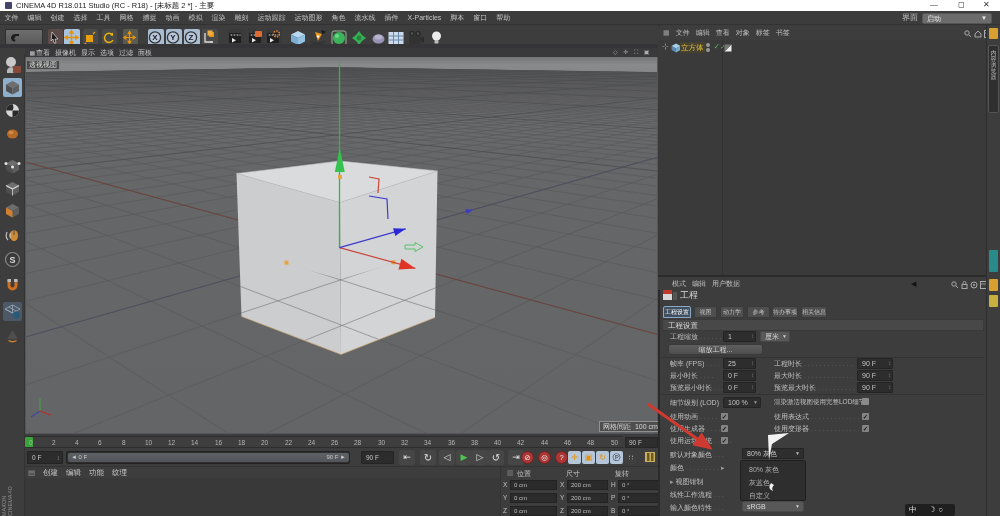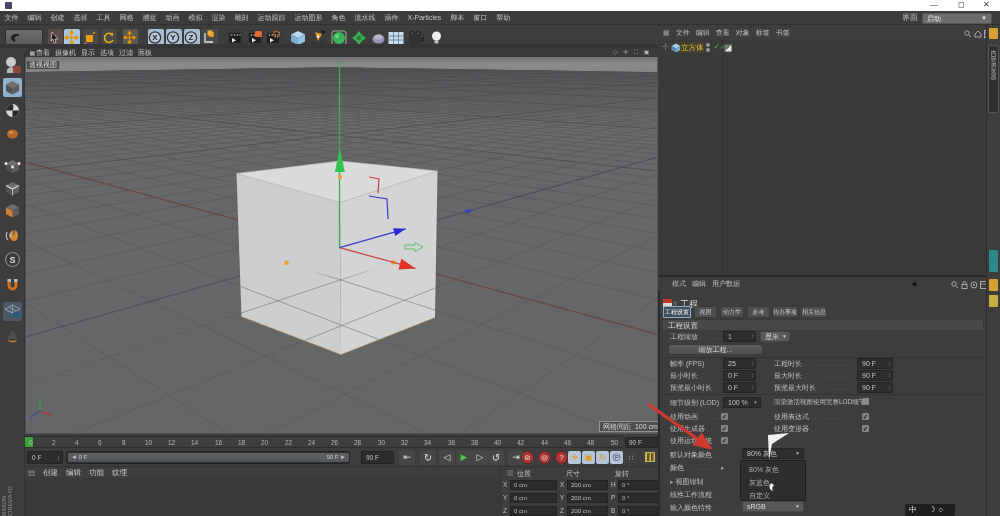--- a/index.html
+++ b/index.html
@@ -32,36 +32,37 @@
 .chead{position:absolute;top:2px;font-size:7px;color:#c8c8c8}
 .cfield{position:absolute;height:10px;background:#2b2b2b;border:1px solid #232323;color:#bfbfbf;font-size:6px;line-height:8px;padding-left:3px}
 .clab{position:absolute;font-size:6.5px;color:#c0c0c0}
 .rightpanel{left:658px;top:25px;width:328px;height:491px;background:#3d3d3d;border-left:2px solid #2b2b2b}
 .ommenu{left:658px;top:26px;width:328px;height:14px;background:#3d3d3d;color:#bfbfbf;font-size:7px;line-height:14px;white-space:nowrap}
 .ommenu span{padding:0 3px}
 .ombody{left:658px;top:40px;width:328px;height:236px;background:#3a3a3a}
 .amsep{left:658px;top:275px;width:328px;height:2px;background:#2b2b2b}
 .ammenu{left:658px;top:277px;width:328px;height:13px;background:#3d3d3d;color:#bfbfbf;font-size:7px;line-height:13px}
 .ammenu span{padding:0 3px}
-.amtitle{left:658px;top:296px;width:328px;height:16px;color:#dcdcdc;font-size:9px;line-height:16px}
+.amtitle{left:658px;top:287px;width:328px;height:16px;color:#dcdcdc;font-size:9px;line-height:16px}
 .tab{position:absolute;top:306px;height:12px;background:#4e4e4e;border:1px solid #3a3a3a;border-radius:2px 2px 0 0;color:#c4c4c4;font-size:6px;line-height:11px;text-align:center}
 .tab.act{background:#41505e;border-color:#8aa8c8;color:#fff}
 .sechead{left:662px;top:319px;width:322px;height:12px;background:#484848;border:1px solid #3a3a3a;color:#dcdcdc;font-size:7.5px;line-height:11px;padding-left:5px}
 .arow{position:absolute;font-size:7px;color:#c0c0c0;white-space:nowrap}
 .afield{position:absolute;height:11px;background:#2d2d2d;border:1px solid #242424;color:#c4c4c4;font-size:7px;line-height:9px;padding-left:4px;border-radius:1px}
 .adrop{position:absolute;height:11px;background:#585858;border:1px solid #484848;color:#dcdcdc;font-size:7px;line-height:9px;padding-left:4px;border-radius:2px}
 .chk{position:absolute;width:7px;height:7px;background:#848484;border-radius:1px;color:#1a1a1a;font-size:6.5px;line-height:7px;text-align:center;font-weight:bold}
 .leader{color:#6a6a6a}
 .rightstrip{left:986px;top:25px;width:14px;height:491px;background:#3d3d3d;border-left:1px solid #2e2e2e}
 .ime{left:905px;top:504px;width:50px;height:12px;background:#1f1f1f;border-radius:2px;color:#f0f0f0;font-size:7.5px;line-height:12px}
 .maxon{left:1px;top:478px;width:22px;height:38px;color:#8e8e8e;font-size:5.5px;line-height:6px;transform:rotate(-90deg) translate(-38px,0);transform-origin:0 0;white-space:nowrap}
 </style></head>
 <body>
 <div class="abs titlebar">
     <div class="logo"></div>
+    <span class="t">CINEMA 4D R18.011 Studio (RC - R18) - [未标题 2 *] - 主要</span>
   </div>
 <div class="winbtn" style="left:930px">—</div>
 <div class="winbtn" style="left:958px">◻</div>
 <div class="winbtn" style="left:983px">✕</div>
 <div class="abs menubar"><span class="m">文件</span><span class="m">编辑</span><span class="m">创建</span><span class="m">选择</span><span class="m">工具</span><span class="m">网格</span><span class="m">捕捉</span><span class="m">动画</span><span class="m">模拟</span><span class="m">渲染</span><span class="m">雕刻</span><span class="m">运动跟踪</span><span class="m">运动图形</span><span class="m">角色</span><span class="m">流水线</span><span class="m">插件</span><span class="m">X-Particles</span><span class="m">脚本</span><span class="m">窗口</span><span class="m">帮助</span><span class="iface">启动<span style="float:right;padding-right:4px;font-size:6px">▼</span></span><span style="position:absolute;right:82px;top:0;font-size:8px">界面</span></div>
 <div class="abs toolbar" id="toolbar">
     <div class="tbtn" style="left:5px;width:38px;background:linear-gradient(#6e6e6e,#565656);border:1px solid #2f2f2f"><svg width="36" height="17">
         <path d="M6 9 Q6 5 10 5 L13 5 M6 9 L9 6 M6 9 L9 11" stroke="#1c1c1c" stroke-width="2.2" fill="none"></path>
       </svg></div>
     <div class="tbtn" style="left:48px;width:15px;background:#5c4a48"><svg width="13" height="17">

